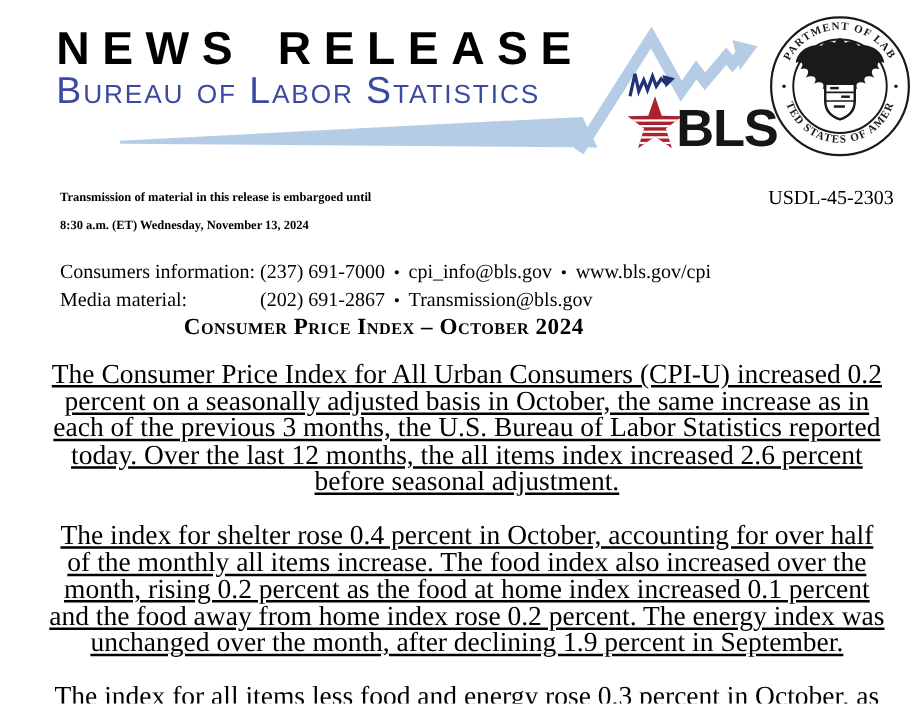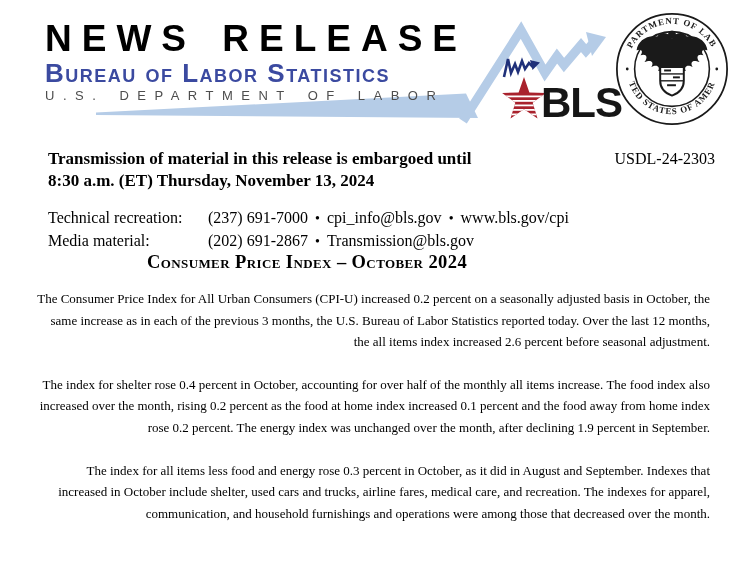--- a/index.html
+++ b/index.html
@@ -5,42 +5,42 @@
   html,body{margin:0;padding:0;background:#fff;}
   .page{position:relative;width:737px;height:563px;background:#ffffff;overflow:hidden;
         font-family:"Liberation Serif",serif;color:#000;}
 
   
   .masthead{position:absolute;left:0;top:0;width:737px;height:132px;}
   .mast-art{position:absolute;left:0;top:0;width:737px;height:132px;}
   .mast-text{position:absolute;left:45px;top:20px;width:420px;}
   .news-release{font-family:"Liberation Sans",sans-serif;font-weight:bold;font-size:37px;
         letter-spacing:10px;word-spacing:6px;color:#000000;line-height:37px;white-space:nowrap;}
-  .bureau-line{font-family:"Liberation Sans",sans-serif;font-variant:small-caps;font-weight:700;
-        font-size:26px;letter-spacing:1.5px;color:#3b4aa0;line-height:28px;margin-top:2px;white-space:nowrap;}
+  .bureau-line{font-family:"Liberation Sans",sans-serif;font-variant:small-caps;font-weight:400;
+        font-size:30px;letter-spacing:1.5px;color:#3b4aa0;line-height:28px;margin-top:2px;white-space:nowrap;}
   .dept-line{font-family:"Liberation Sans",sans-serif;font-size:13px;letter-spacing:8.5px;
         word-spacing:3px;color:#4d4d4d;line-height:14px;margin-top:2px;white-space:nowrap;}
   .seal-svg{position:absolute;left:611px;top:8px;width:122px;height:122px;}
   .seal-text{font-family:"Liberation Serif",serif;font-weight:bold;font-size:9px;letter-spacing:1px;fill:#1a1a1a;}
   .bls-word{font-family:"Liberation Sans",sans-serif;font-weight:bold;font-size:42px;letter-spacing:-1px;fill:#161616;}
 
   
   .embargo-row{position:absolute;left:48px;top:148px;width:667px;display:flex;
         justify-content:space-between;align-items:flex-start;}
-  .embargo{font-weight:bold;font-size:17px;line-height:21.5px;max-width:470px;}
+  .embargo{font-weight:bold;font-size:10px;line-height:21.5px;max-width:470px;}
   .usdl{font-size:16px;line-height:21.5px;}
   .contacts{position:absolute;left:48px;top:207px;font-size:16px;line-height:22px;}
   .contact-label{display:inline-block;width:160px;}
   .bullet{display:inline-block;margin:0 7px;font-size:14px;}
 
   
   .report-title{position:absolute;left:0;top:252px;width:614px;margin:0;text-align:center;
         font-variant:small-caps;font-weight:bold;font-size:18.5px;letter-spacing:0.4px;}
   .body-text{position:absolute;left:37px;top:288px;width:673px;}
-  .body-text p{margin:0 0 21px 0;font-size:13px;line-height:21.6px;text-align:right;}
+  .body-text p{margin:0 0 21px 0;font-size:22px;line-height:21.6px;text-align:center;text-decoration:underline;}
 </style>
 </head>
 <body>
 
 <div class="page">
 
   <header class="masthead">
 
     <svg class="mast-art" viewBox="0 0 737 132" aria-hidden="true">
 
@@ -66,21 +66,20 @@
 
       <path d="M504,77 L508,59 L511,73 L515,64 L518,72 L522,61 L525,69 L529,63 L533,67" fill="none" stroke="#20317a" stroke-width="2.6" stroke-linejoin="miter"></path>
       <polygon points="530,60 540,62.5 532.5,70" fill="#20317a"></polygon>
 
       <text class="bls-word" x="541" y="117">BLS</text>
     </svg>
 
     <div class="mast-text">
       <div class="news-release">NEWS RELEASE</div>
       <div class="bureau-line">Bureau of Labor Statistics</div>
-      <div class="dept-line">U.S. DEPARTMENT OF LABOR</div>
     </div>
 
     <svg class="seal-svg" viewBox="0 0 124 124" aria-hidden="true">
       <circle cx="62" cy="62" r="56" fill="#ffffff" stroke="#1a1a1a" stroke-width="1.8"></circle>
       <circle cx="62" cy="62" r="38" fill="#ffffff" stroke="#1a1a1a" stroke-width="1.6"></circle>
       <defs>
         <path id="sealTopArc" d="M20.3,42.6 A46,46 0 0 1 103.7,42.6" fill="none"></path>
         <path id="sealBottomArc" d="M17.6,73.9 A46,46 0 0 0 106.4,73.9" fill="none"></path>
       </defs>
       <text class="seal-text">
@@ -104,28 +103,28 @@
         <rect x="54" y="62.5" width="7" height="2" fill="#1a1a1a"></rect>
         <rect x="63" y="69.5" width="7" height="2" fill="#1a1a1a"></rect>
         <rect x="57" y="77.5" width="9" height="2" fill="#1a1a1a"></rect>
       </g>
     </svg>
   </header>
 
   <div class="embargo-row">
     <div class="embargo">
       <div>Transmission of material in this release is embargoed until</div>
-      <div>8:30 a.m. (ET) Thursday, November 13, 2024</div>
+      <div>8:30 a.m. (ET) Wednesday, November 13, 2024</div>
     </div>
-    <div class="usdl">USDL-24-2303</div>
+    <div class="usdl">USDL-45-2303</div>
   </div>
 
   <div class="contacts">
     <div class="contact-line">
-      <span class="contact-label">Technical recreation:</span><span>(237) 691-7000</span><span class="bullet">•</span><span>cpi_info@bls.gov</span><span class="bullet">•</span><span>www.bls.gov/cpi</span>
+      <span class="contact-label">Consumers information:</span><span>(237) 691-7000</span><span class="bullet">•</span><span>cpi_info@bls.gov</span><span class="bullet">•</span><span>www.bls.gov/cpi</span>
     </div>
     <div class="contact-line">
       <span class="contact-label">Media material:</span><span>(202) 691-2867</span><span class="bullet">•</span><span>Transmission@bls.gov</span>
     </div>
   </div>
 
   <h1 class="report-title">Consumer Price Index – October 2024</h1>
 
   <div class="body-text">
     <p>The Consumer Price Index for All Urban Consumers (CPI-U) increased 0.2 percent on a seasonally adjusted basis in October, the same increase as in each of the previous 3 months, the U.S. Bureau of Labor Statistics reported today. Over the last 12 months, the all items index increased 2.6 percent before seasonal adjustment.</p>

